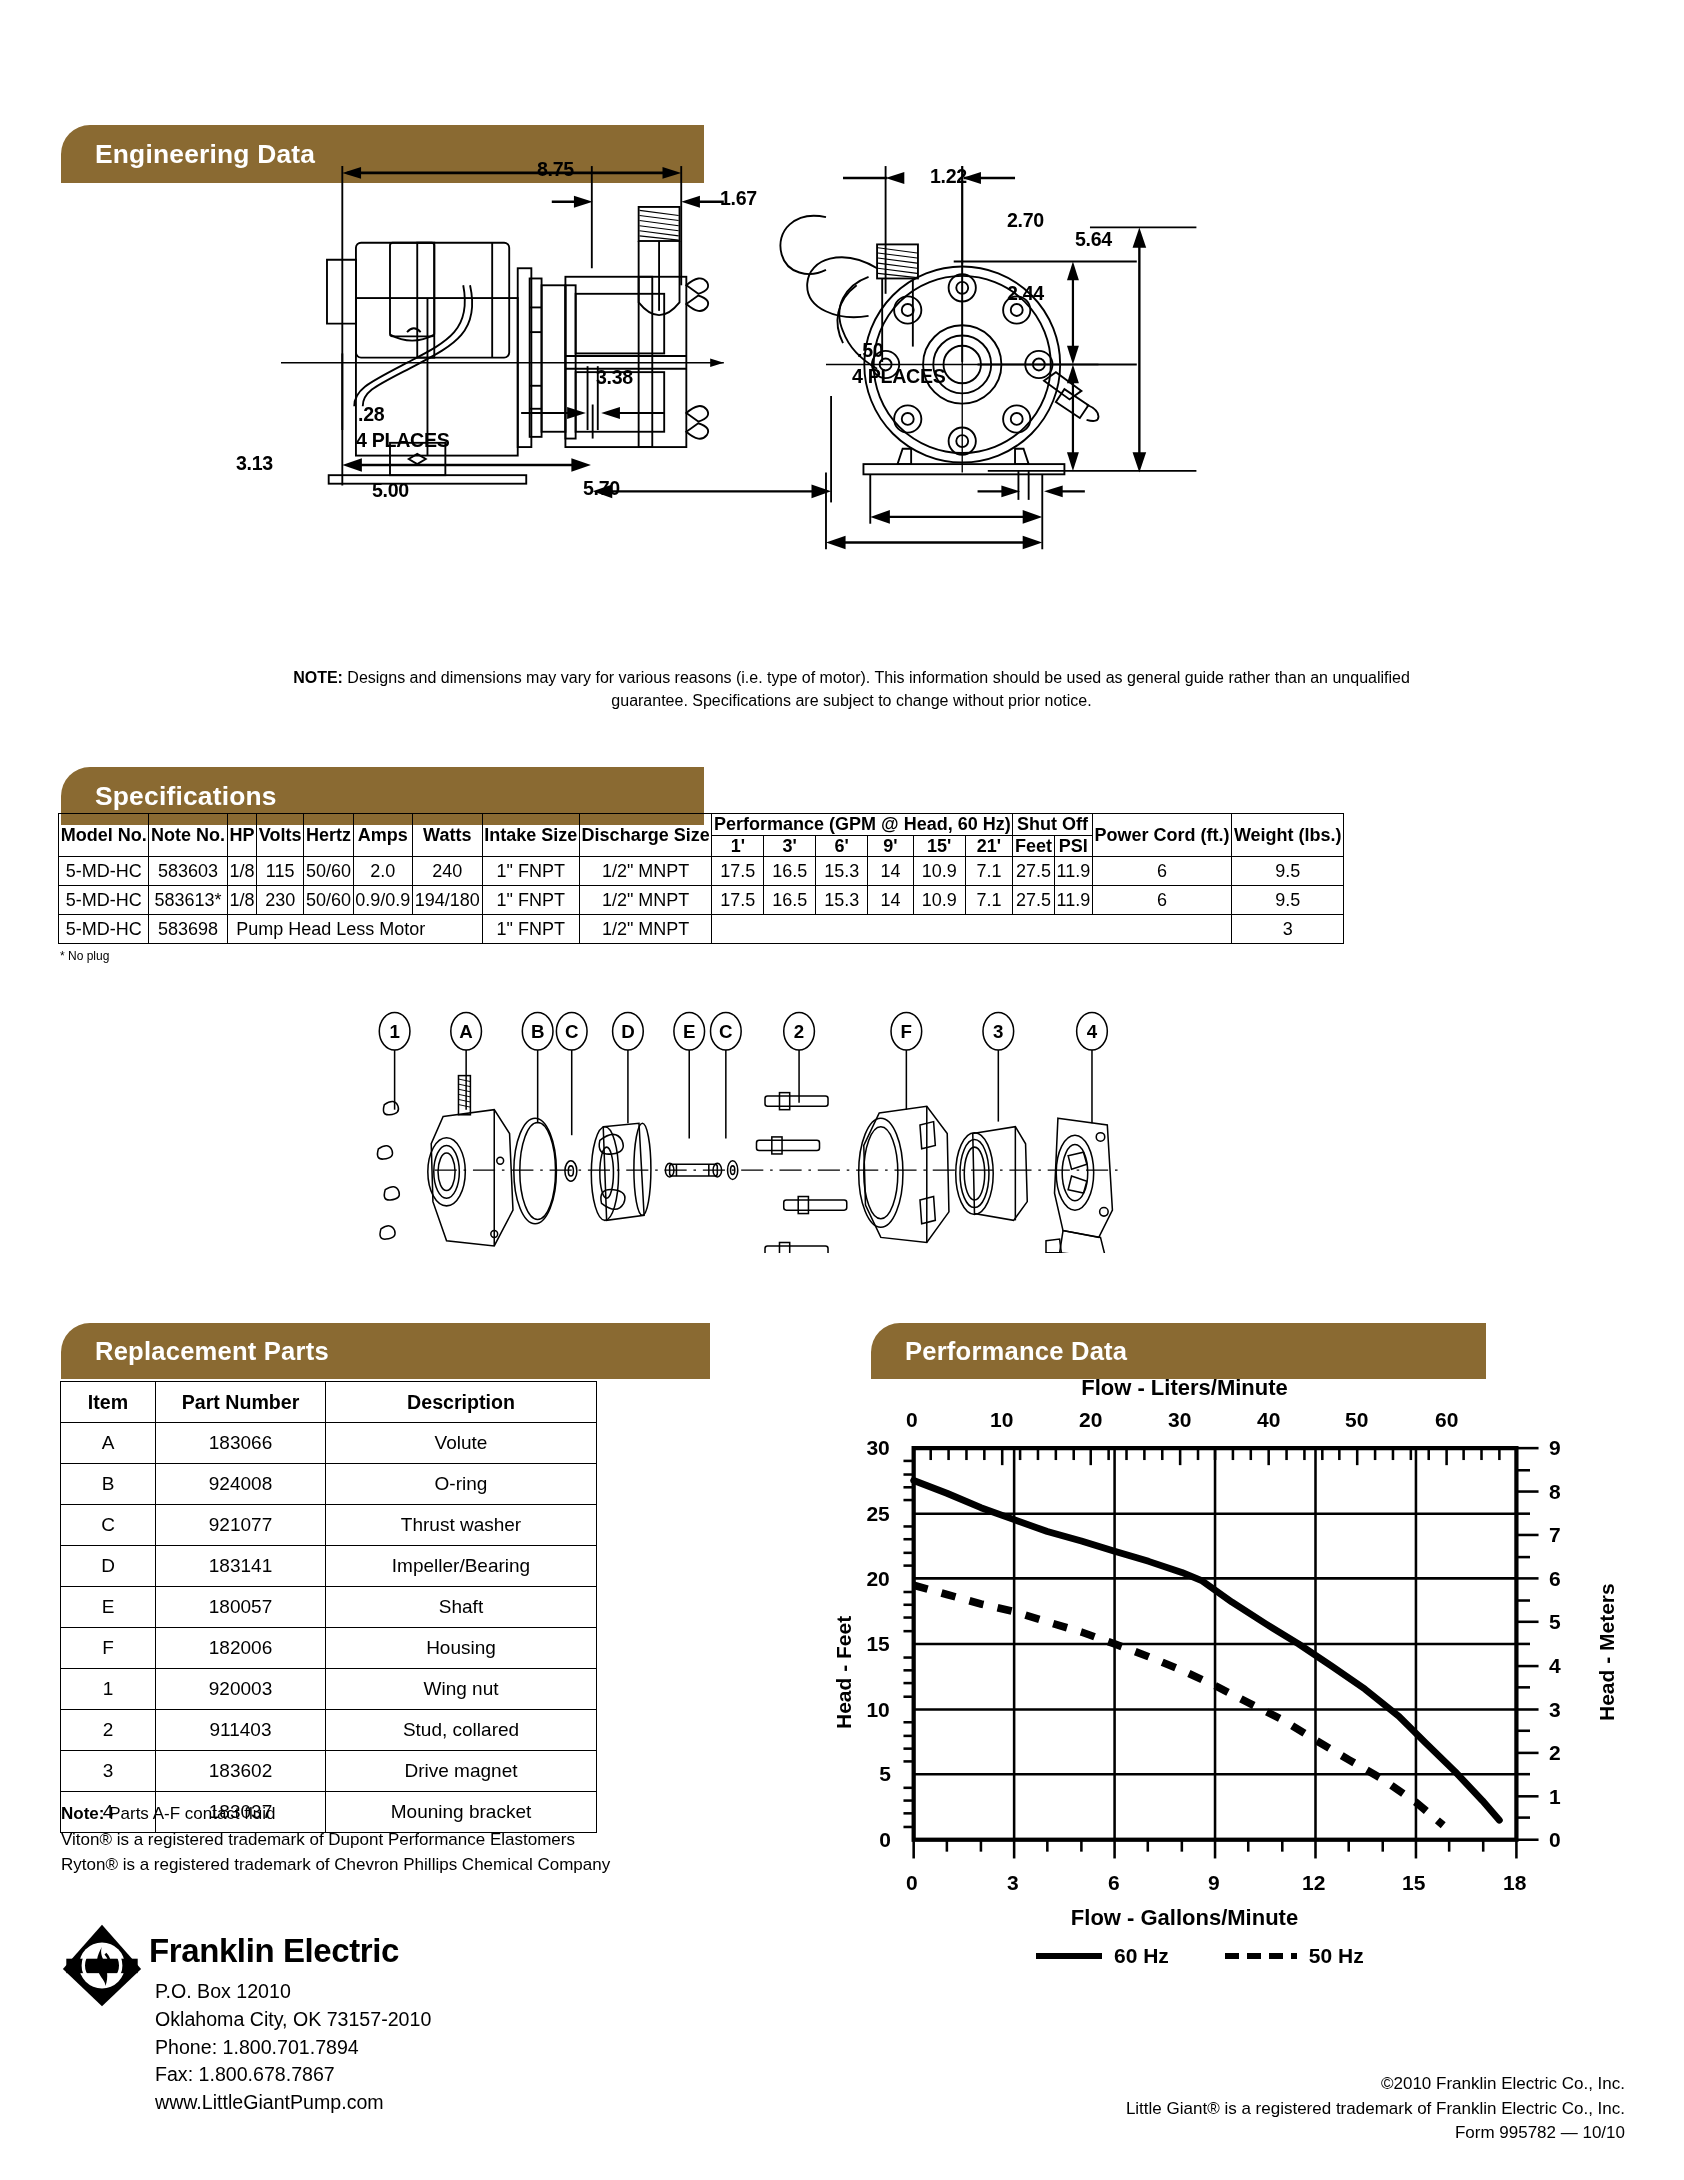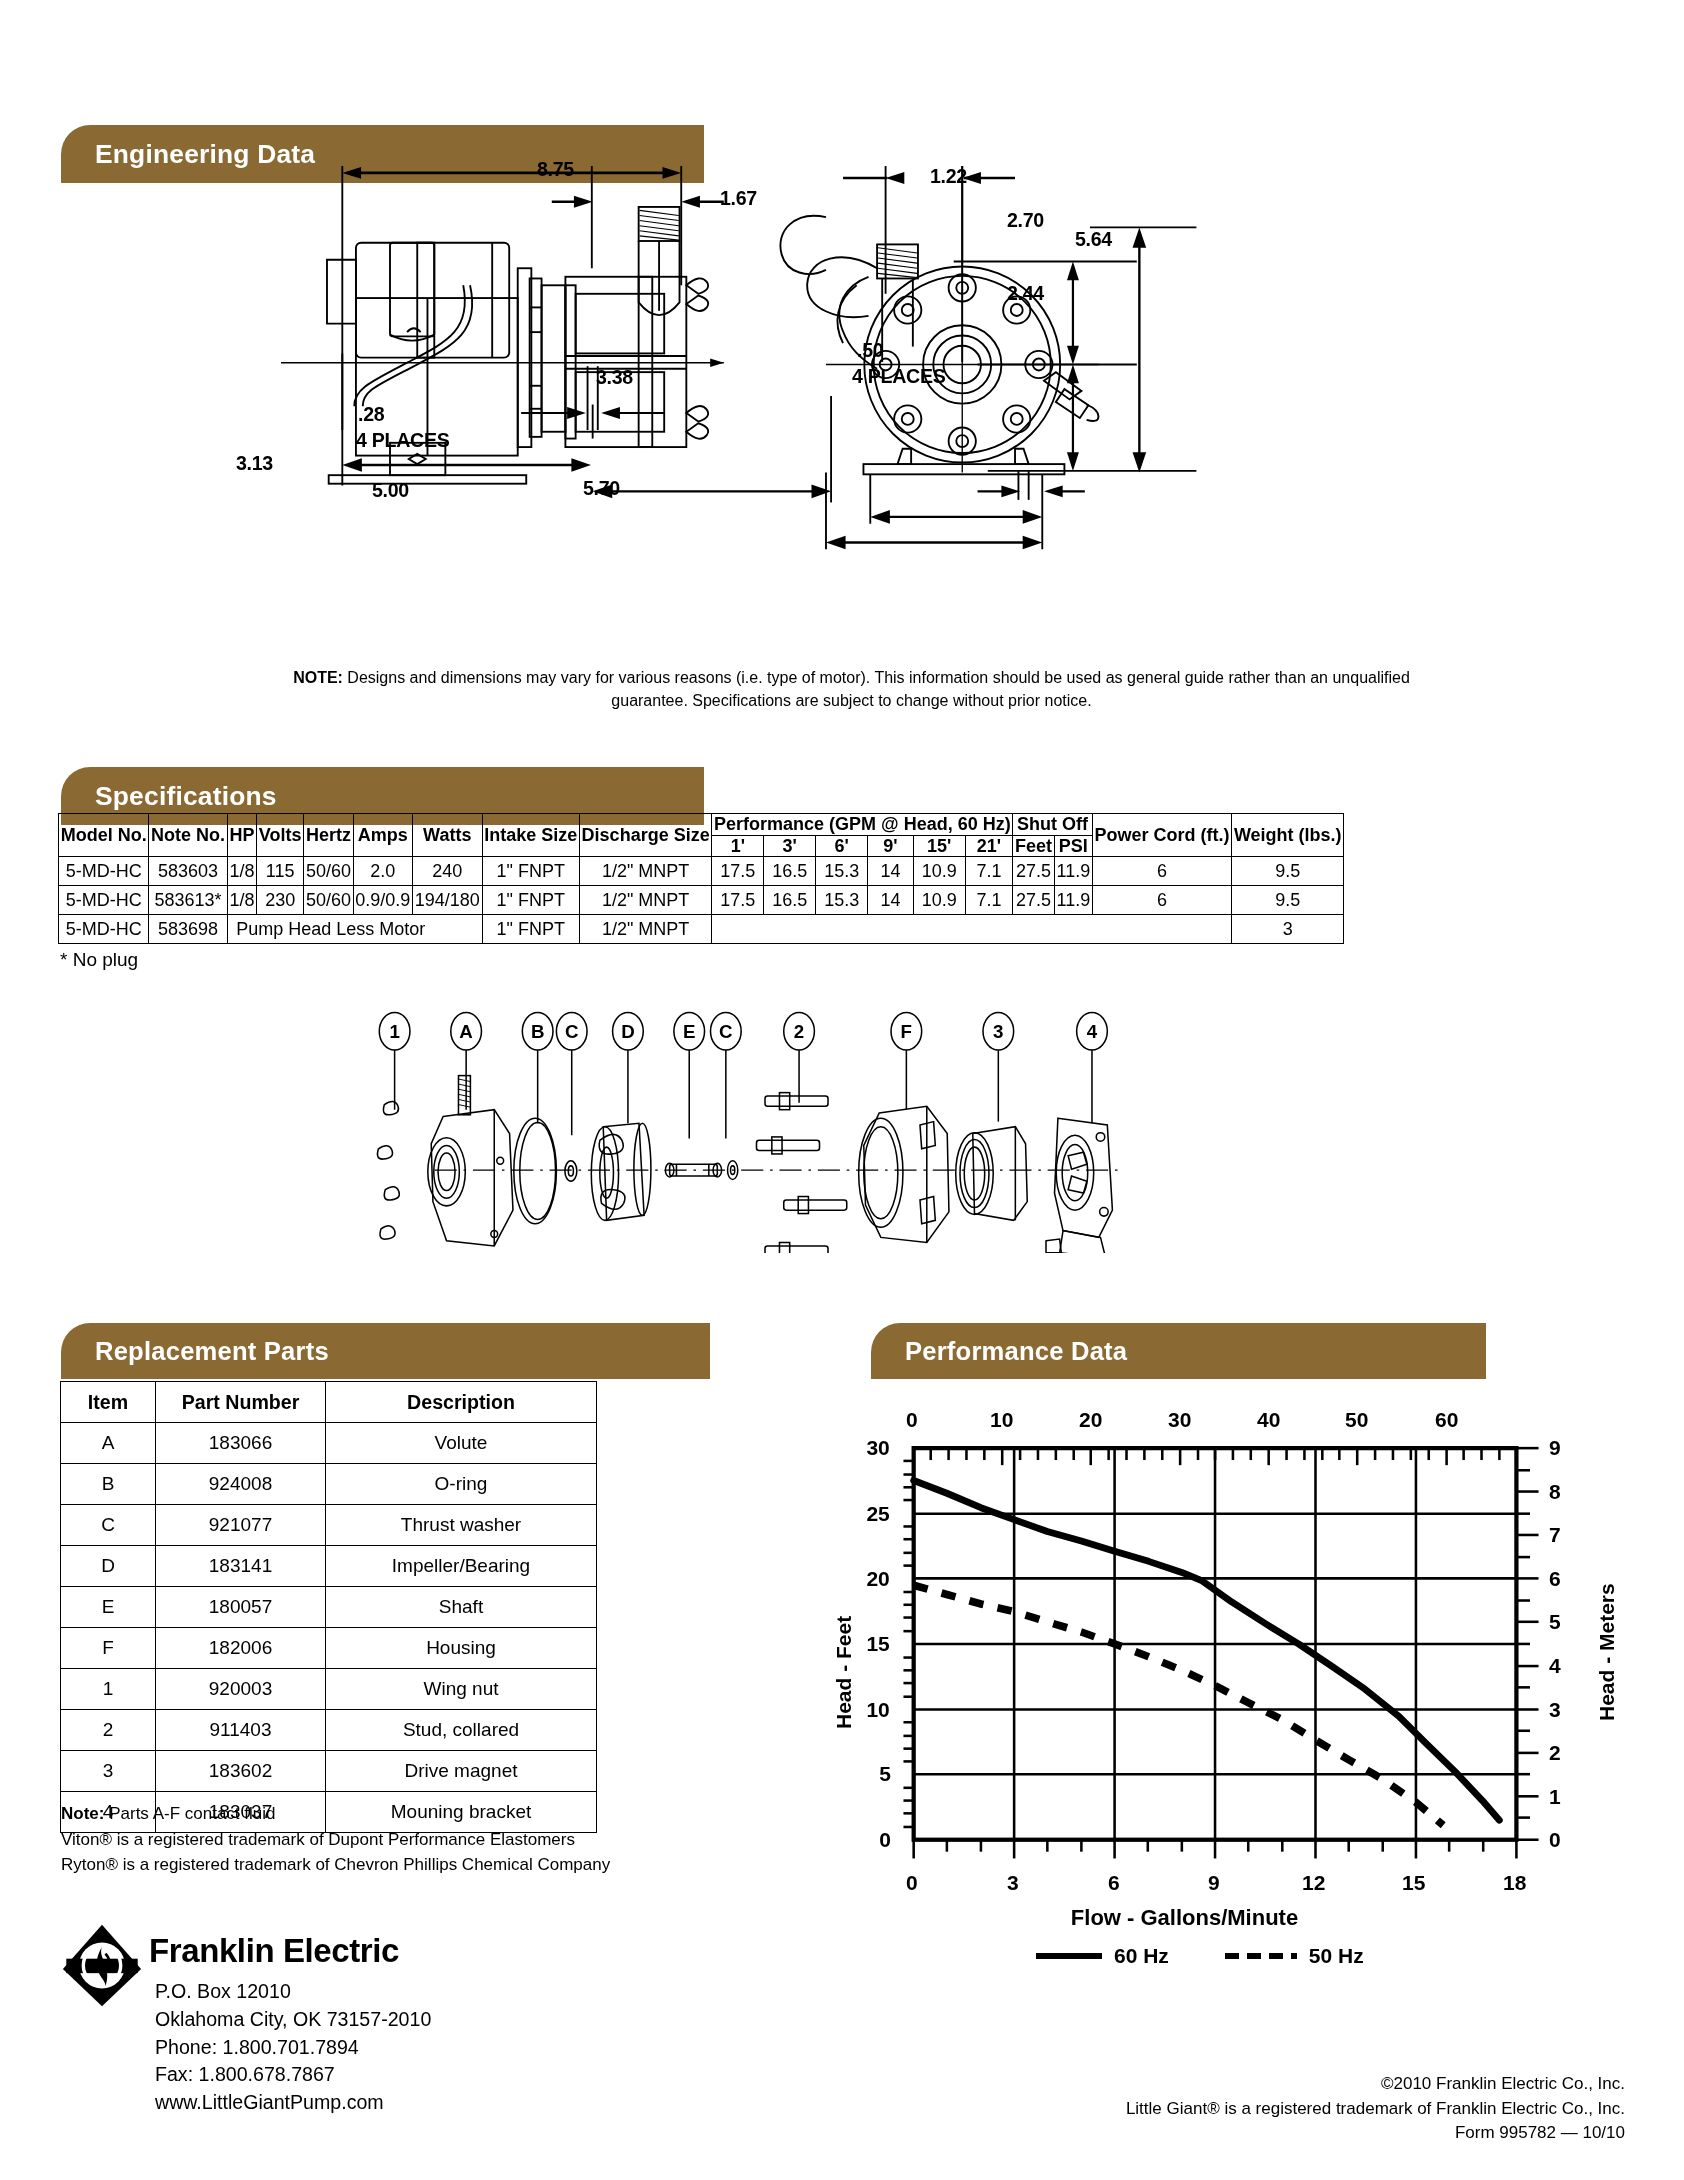--- a/index.html
+++ b/index.html
@@ -67,21 +67,21 @@
     padding:0.9px 1.7px;
     line-height:1.05;
     white-space:nowrap;
   }
   .spec th { font-weight:bold; font-size:18px; }
   .spec td { font-weight:normal; font-size:18px; height:29px; }
   .spec td.left { text-align:left; padding-left:8.5px; }
 
   .footnote {
     position:absolute;
-    font-size:19px;
+    font-size:12px;
   }
 
   
   .parts {
     position:absolute;
     left:60px; top:1381px;
     width:537px;
     font-size:19px;
   }
   .parts th, .parts td {
@@ -671,20 +671,21 @@
     <td class="desc">Mouning bracket</td>
   </tr>
 </tbody>
   </table>
 
 <div class="banner" style="left:871px; top:1299px; width:615px; height:56px; font-size:25.6px;">
   <span>Performance Data</span>
 </div>
 
 <div class="chartwrap">
+  <div class="chart-title" style="top:12px; left:-68px; width:767px;">Flow - Liters/Minute</div>
 
   <svg width="767" height="647" viewBox="0 0 900 760" style="position:absolute; left:0; top:0;">
 
     <g stroke="#000" fill="none">
 
       <rect x="52" y="100" width="708" height="460" stroke-width="5"></rect>
 
       <g stroke-width="3">
         <line x1="170" y1="100" x2="170" y2="560"></line>
         <line x1="288" y1="100" x2="288" y2="560"></line>

